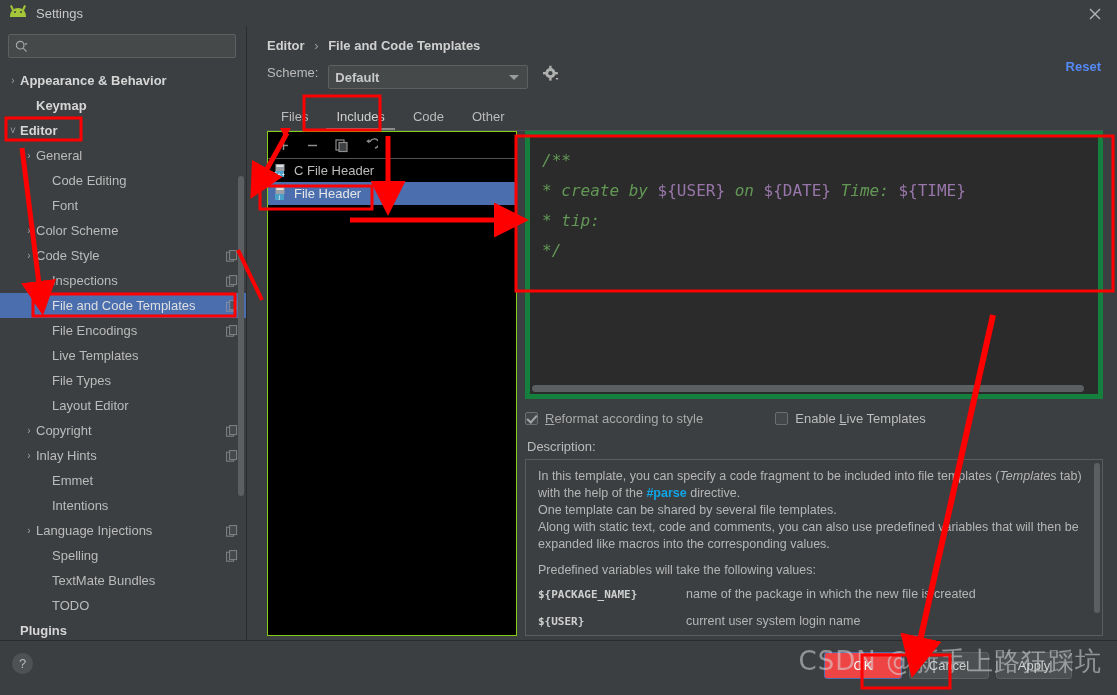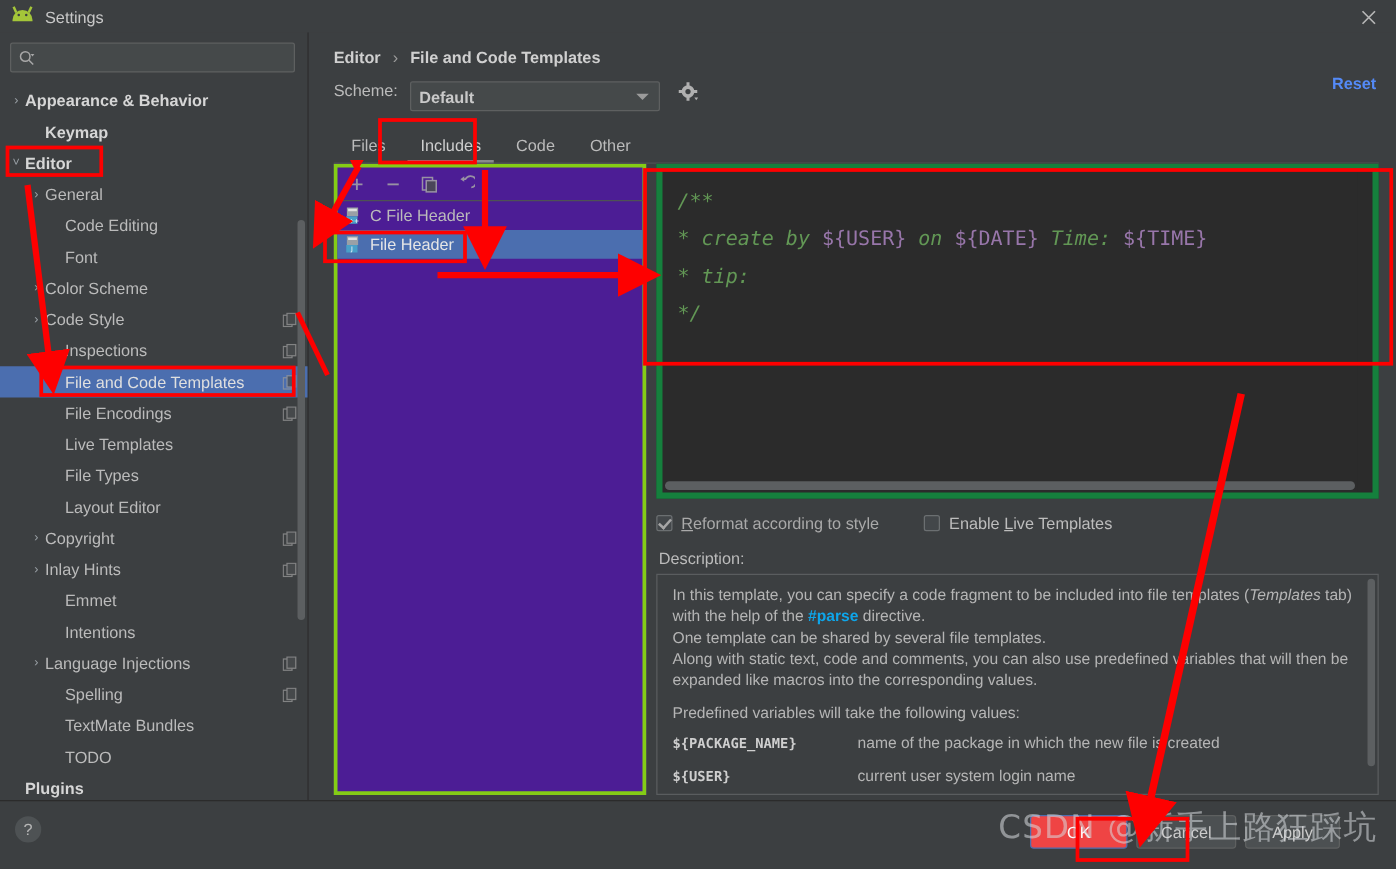--- a/index.html
+++ b/index.html
@@ -134,22 +134,22 @@
     height:3px; background:#888a8c;
   }
   #tabs-underline {
     position:absolute; left:0; right:14px; bottom:0; height:1px; background:#4e5254;
   }
 
   
   #panes { display:flex; margin:0 14px 0 20px; height:505px; }
 
   #list-pane {
-    width:250px; flex:0 0 250px; background:#4c1d95;
-    border:3px solid #84cc16; display:flex; flex-direction:column;
+    width:250px; flex:0 0 250px; background:#000000;
+    border:1px solid #84cc16; display:flex; flex-direction:column;
   }
   #list-toolbar {
     height:27px; border-bottom:1px solid #4e5254;
     display:flex; align-items:center; padding-left:8px; gap:14px;
   }
   .tb-icon { width:15px; height:15px; cursor:pointer; opacity:.85; }
   #file-list { flex:1; }
   .file-row {
     height:23px; display:flex; align-items:center;
     padding-left:6px; font-size:13px; color:#bbb; cursor:default;
@@ -180,21 +180,21 @@
   .cbox {
     width:13px; height:13px; border:1px solid #6b6f71; background:#43474a;
     border-radius:2px; margin-right:7px; position:relative; flex:0 0 13px; cursor:pointer;
   }
   .cbox.checked::after {
     content:""; position:absolute; left:3px; top:0px; width:4px; height:8px;
     border:solid #a6a6a6; border-width:0 2px 2px 0; transform:rotate(42deg);
   }
   .cb-label { font-size:13px; color:#a9a9a9; cursor:pointer; }
   .cb-label u { text-decoration:underline; }
-  #check2wrap { margin-left:36px; display:flex; align-items:center; }
+  #check2wrap { margin-left:72px; display:flex; align-items:center; }
   #check2wrap .cb-label { color:#bdbdbd; }
 
   #desc-label { font-size:13px; color:#bbb; margin:6px 0 5px 2px; }
   #desc-box {
     flex:1; background:#3c3f41; border:1px solid #5a5d5f;
     position:relative; overflow:hidden;
   }
   #desc-inner { padding:8px 12px; font-size:12.5px; line-height:17px; color:#b5b5b5; }
   #desc-inner b { color:#0ea5e9; }
   #desc-inner i { font-style:italic; }

